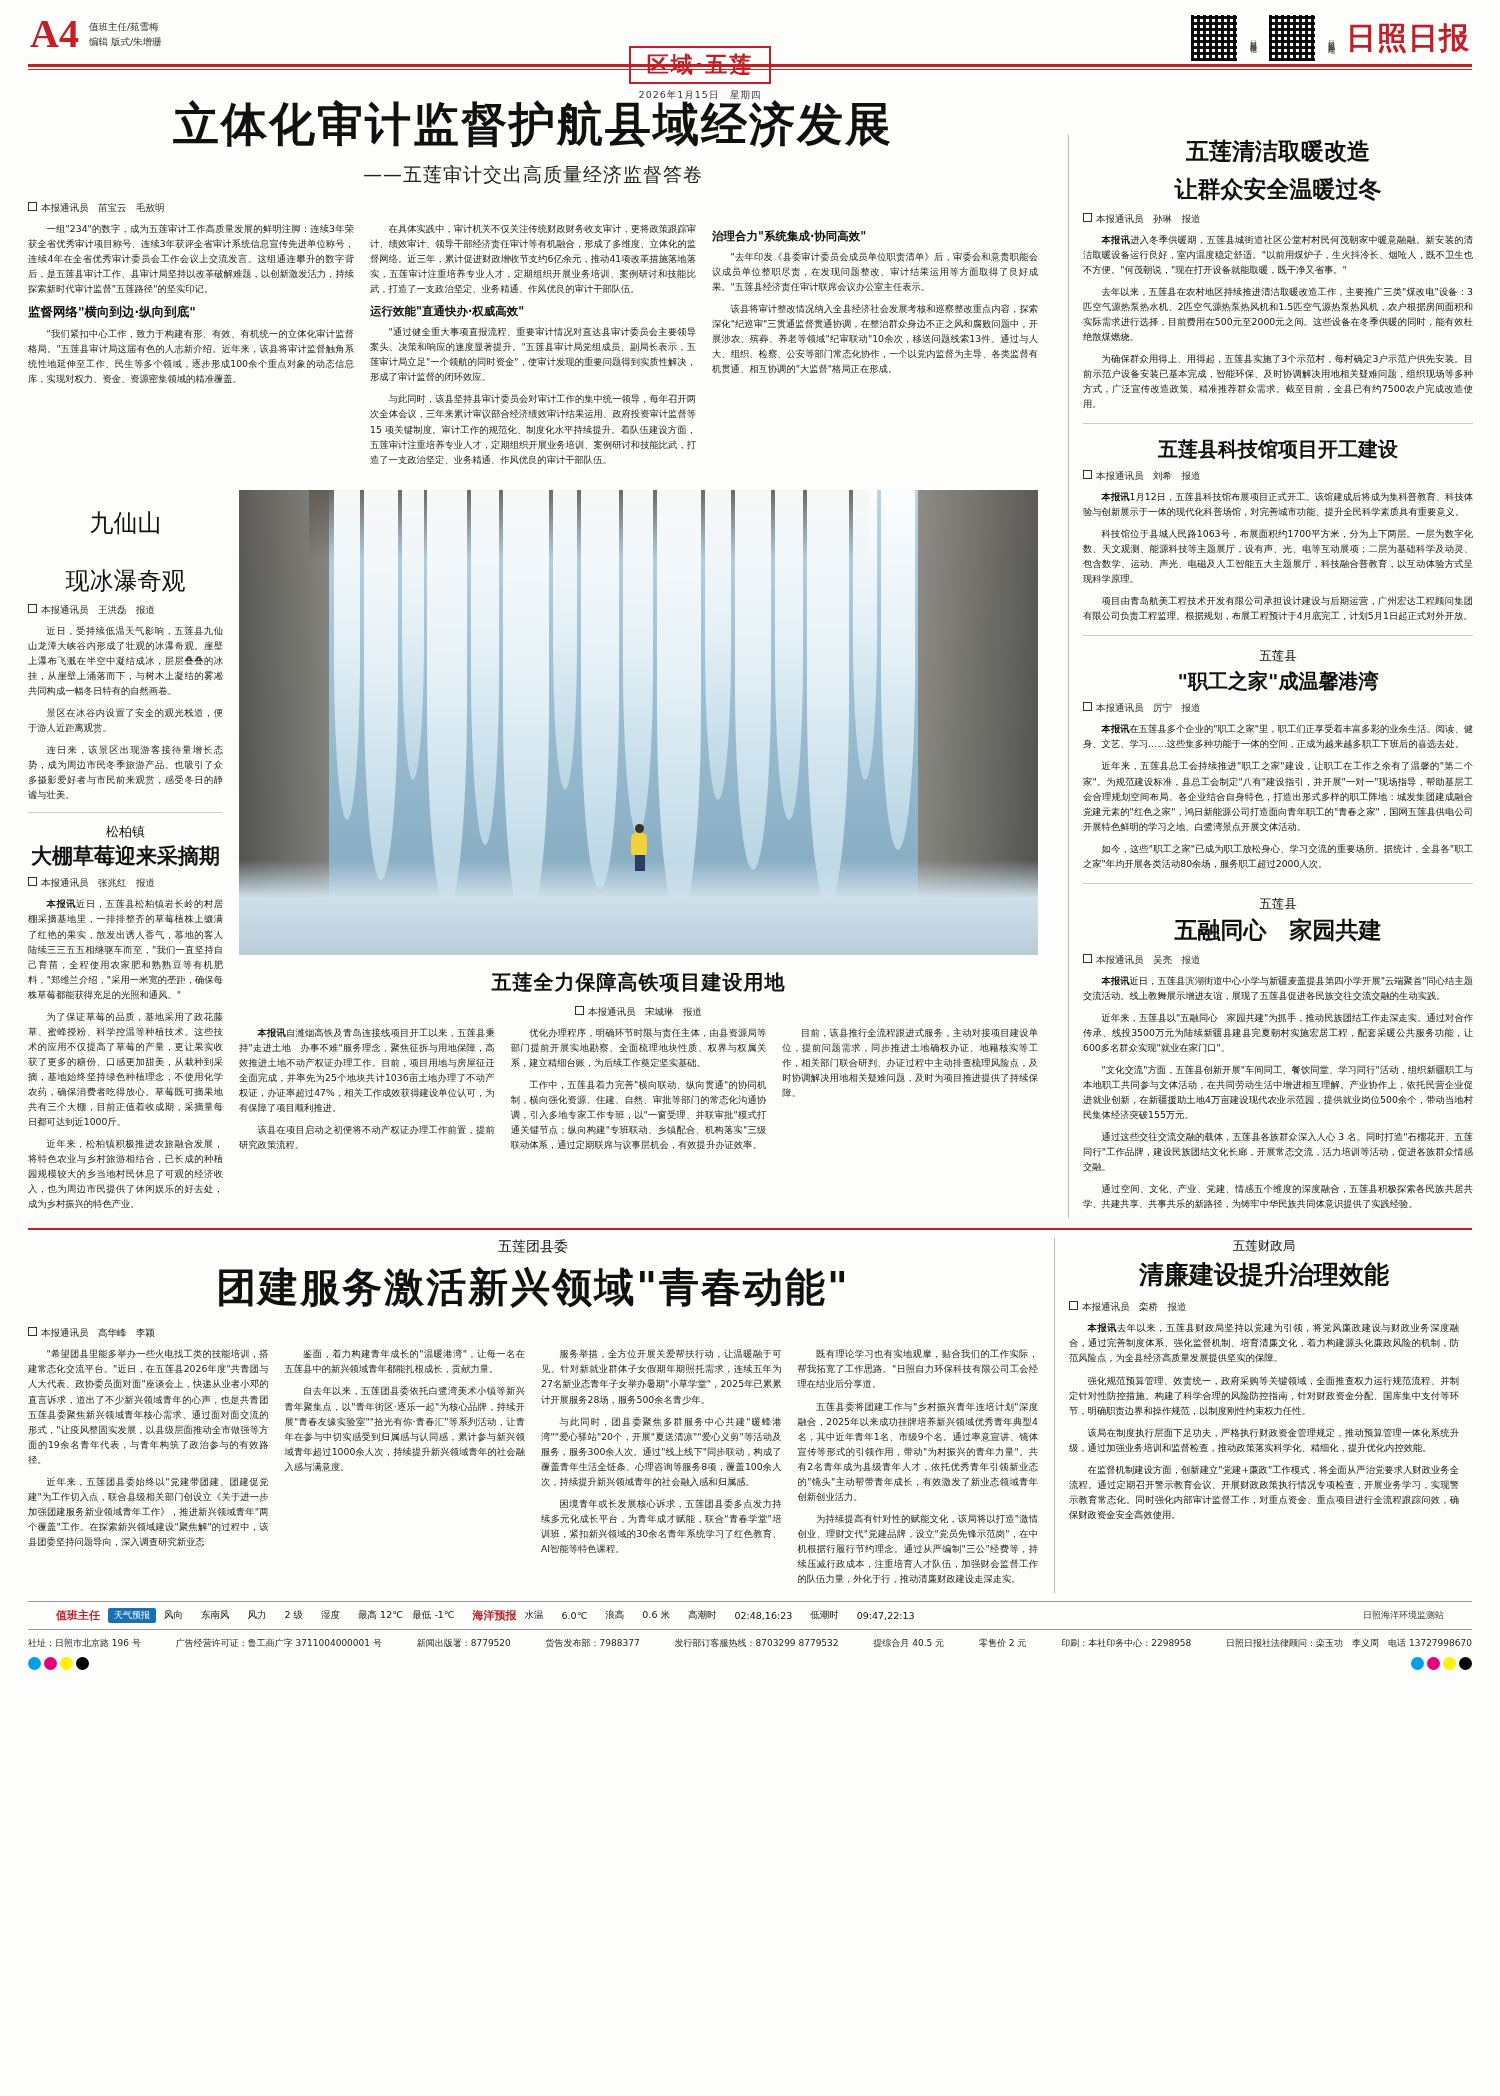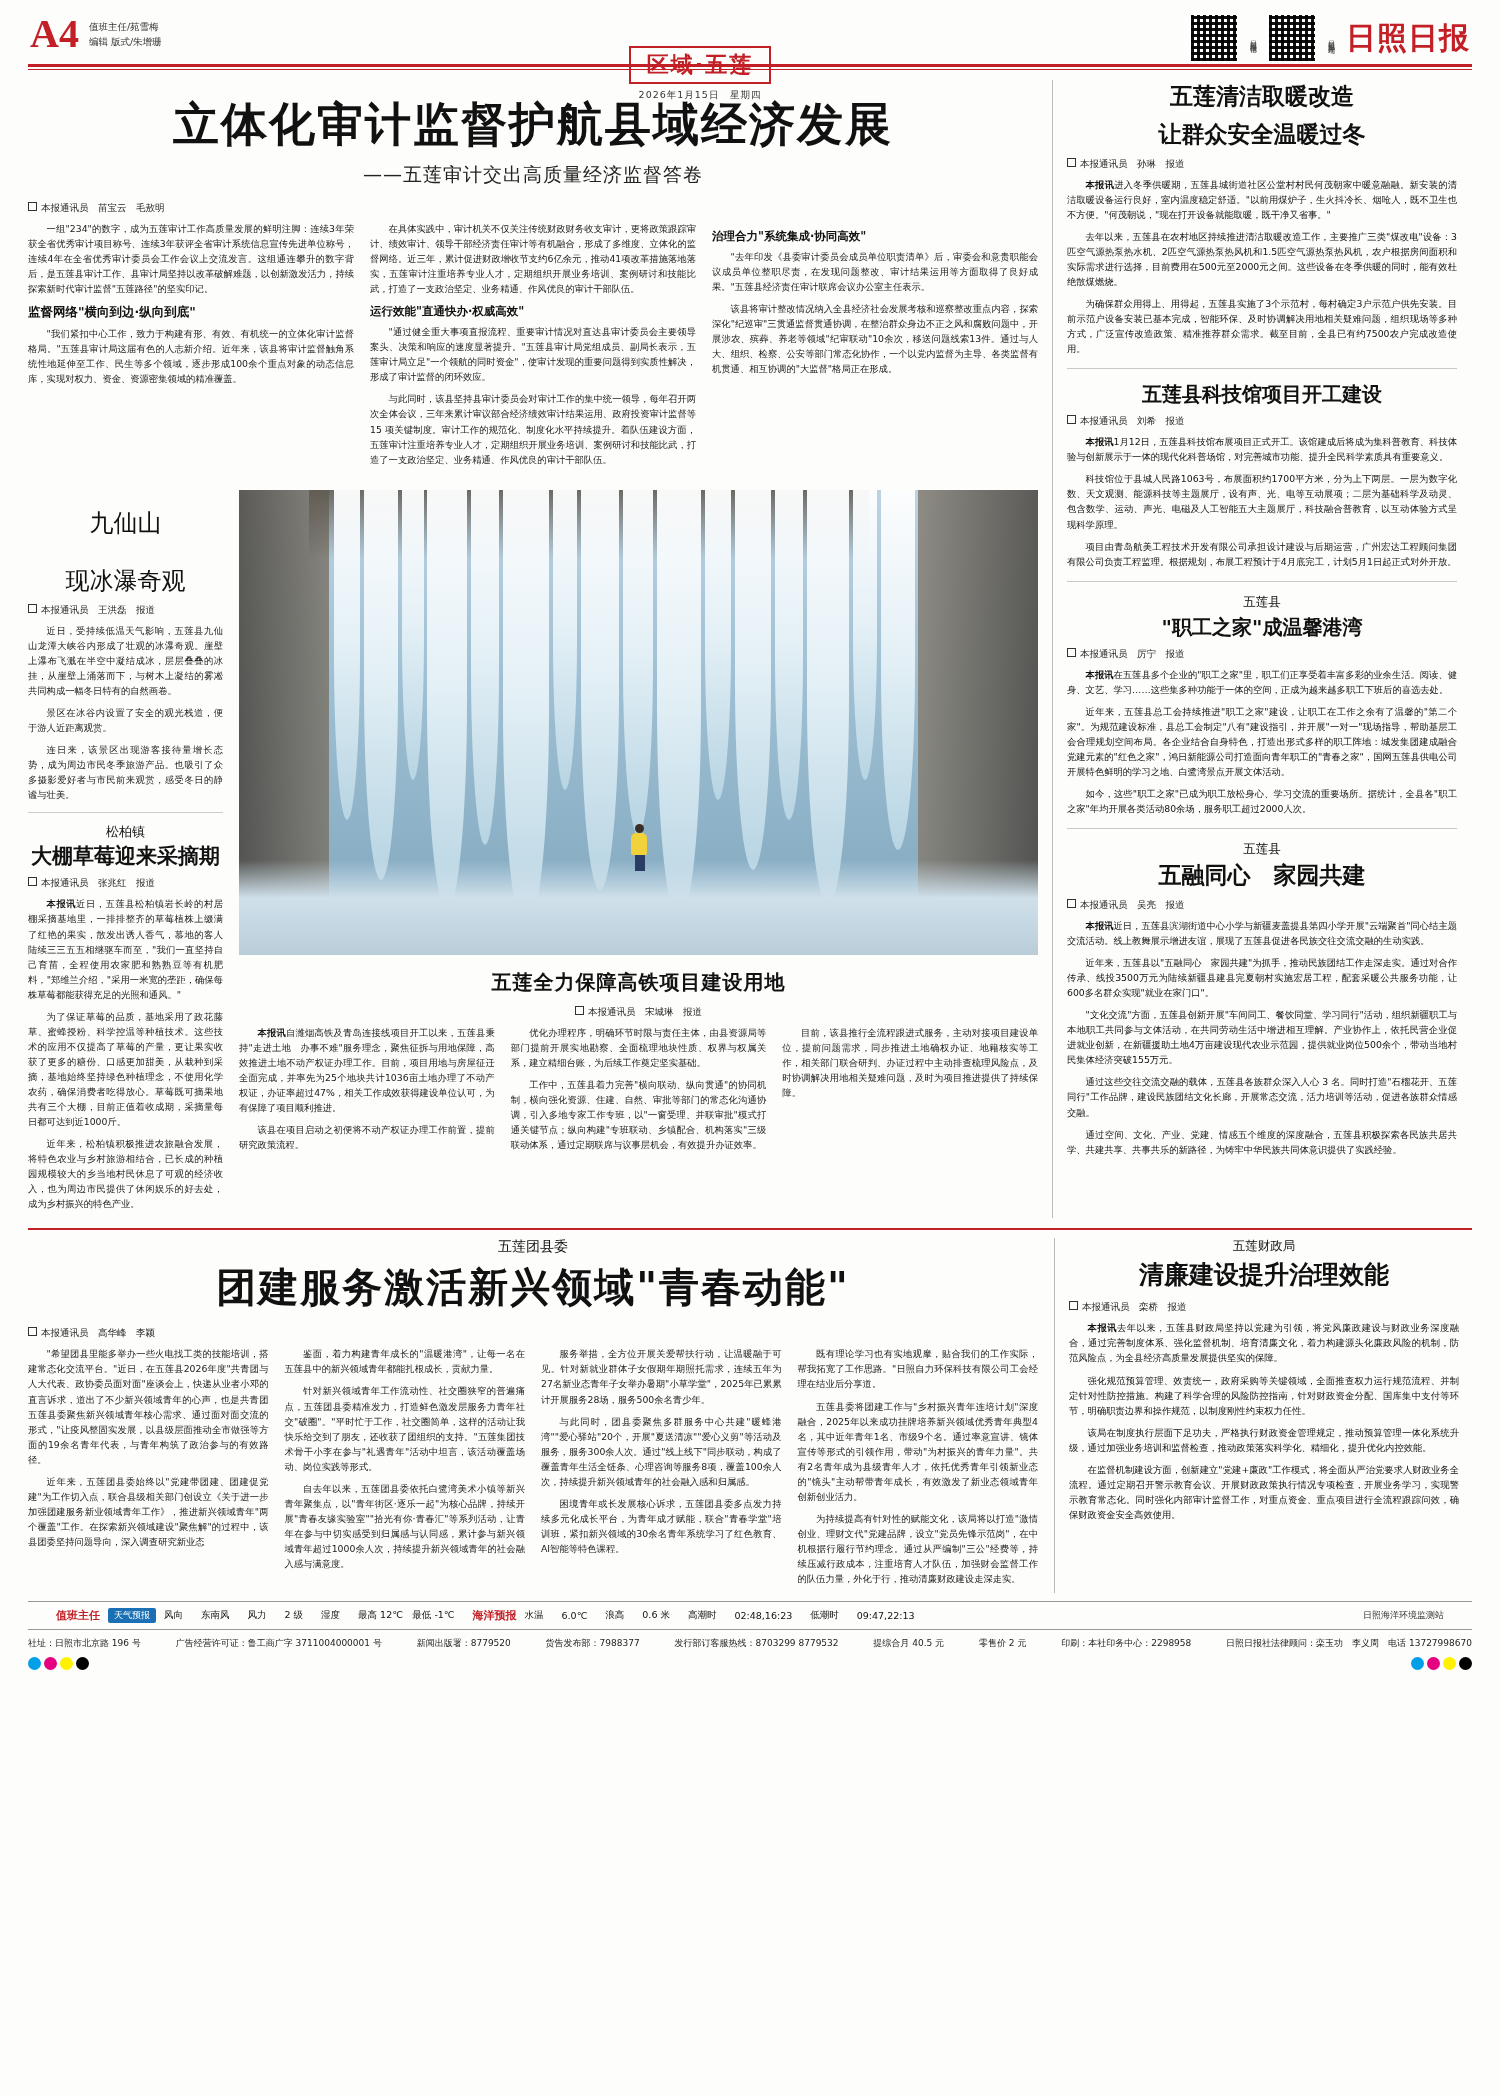--- a/index.html
+++ b/index.html
@@ -26,21 +26,21 @@
   .qr{width:46px;height:46px;background:
       repeating-linear-gradient(90deg,#111 0 3px,#fff 3px 6px),
       repeating-linear-gradient(0deg,#111 0 3px,transparent 3px 6px);
       background-blend-mode:multiply;border:1px solid #fff;}
   .qr-lbl{font-size:7px;writing-mode:vertical-rl;color:#444;letter-spacing:1px;}
   .brand{font-size:30px;font-weight:bold;color:#c22026;font-family:"DejaVu Sans",sans-serif;letter-spacing:1px;}
   .rule-top{height:3px;background:#c22026;margin:2px 28px 0 28px;}
   .rule-top2{height:1px;background:#c22026;margin:2px 28px 0 28px;}
 
   
-  .content{display:flex;padding:10px 20px 0 28px;gap:14px;box-sizing:border-box;}
+  .content{display:flex;padding:10px 20px 0 28px;gap:30px;box-sizing:border-box;align-items:flex-end;}
   .left{width:1010px;}
   .right{width:390px;border-left:1px solid #bbb;padding-left:14px;}
 
   
   .main-head{font-size:46px;font-weight:bold;text-align:center;letter-spacing:2px;margin:14px 0 6px 0;font-family:"DejaVu Sans",sans-serif;}
   .sub-head{font-size:19px;text-align:center;color:#222;margin-bottom:14px;letter-spacing:1px;}
   .byline{font-size:9.5px;color:#222;margin-bottom:6px;}
   .byline .box{display:inline-block;width:7px;height:7px;border:1px solid #333;margin-right:4px;}
 
   .cols3{display:flex;gap:16px;}
@@ -298,21 +298,20 @@
       <div class="byline">
         <span class="box"></span><span>本报通讯员　高华峰　李颖</span>
       </div>
       <div style="display:flex;gap:16px;">
         <div class="col">
           <p class="txt">"希望团县里能多举办一些火电找工类的技能培训，搭建常态化交流平台。"近日，在五莲县2026年度"共青团与人大代表、政协委员面对面"座谈会上，快递从业者小邓的直言诉求，道出了不少新兴领域青年的心声，也是共青团五莲县委聚焦新兴领域青年核心需求、通过面对面交流的形式，"让疫风整固实发展，以县级层面推动全市做强等方面的19余名青年代表，与青年构筑了政治参与的有效路径。</p>
           <p class="txt">近年来，五莲团县委始终以"党建带团建、团建促党建"为工作切入点，联合县级相关部门创设立《关于进一步加强团建服务新业领域青年工作》，推进新兴领域青年"两个覆盖"工作。在探索新兴领域建设"聚焦解"的过程中，该县团委坚持问题导向，深入调查研究新业态</p>
         </div>
         <div class="col">
           <p class="txt">鉴面，着力构建青年成长的"温暖港湾"，让每一名在五莲县中的新兴领域青年都能扎根成长，贡献力量。</p>
-          <p class="txt">针对新兴领域青年工作流动性、社交圈狭窄的普遍痛点，五莲团县委精准发力，打造鲜色激发层服务力青年社交"破圈"。"平时忙于工作，社交圈简单，这样的活动让我快乐给交到了朋友，还收获了团组织的支持。"五莲集团技术骨干小李在参与"礼遇青年"活动中坦言，该活动覆盖场动、岗位实践等形式。</p>
           <p class="txt">自去年以来，五莲团县委依托白鹭湾美术小镇等新兴青年聚集点，以"青年街区·逐乐一起"为核心品牌，持续开展"青春友缘实验室""拾光有你·青春汇"等系列活动，让青年在参与中切实感受到归属感与认同感，累计参与新兴领域青年超过1000余人次，持续提升新兴领域青年的社会融入感与满意度。</p>
         </div>
         <div class="col">
           <p class="txt">服务举措，全方位开展关爱帮扶行动，让温暖融于可见。针对新就业群体子女假期年期照托需求，连续五年为27名新业态青年子女举办暑期"小草学堂"，2025年已累累计开展服务28场，服务500余名青少年。</p>
           <p class="txt">与此同时，团县委聚焦多群服务中心共建"暖蜂港湾""爱心驿站"20个，开展"夏送清凉""爱心义剪"等活动及服务，服务300余人次。通过"线上线下"同步联动，构成了覆盖青年生活全链条、心理咨询等服务8项，覆盖100余人次，持续提升新兴领域青年的社会融入感和归属感。</p>
           <p class="txt">困境青年或长发展核心诉求，五莲团县委多点发力持续多元化成长平台，为青年成才赋能，联合"青春学堂"培训班，紧扣新兴领域的30余名青年系统学习了红色教育、AI智能等特色课程。</p>
         </div>
         <div class="col">
           <p class="txt">既有理论学习也有实地观摩，贴合我们的工作实际，帮我拓宽了工作思路。"日照自力环保科技有限公司工会经理在结业后分享道。</p>
           <p class="txt">五莲县委将团建工作与"乡村振兴青年连培计划"深度融合，2025年以来成功挂牌培养新兴领域优秀青年典型4名，其中近年青年1名、市级9个名。通过率意宣讲、镜体宣传等形式的引领作用，带动"为村振兴的青年力量"。共有2名青年成为县级青年人才，依托优秀青年引领新业态的"镜头"主动帮带青年成长，有效激发了新业态领域青年创新创业活力。</p>

